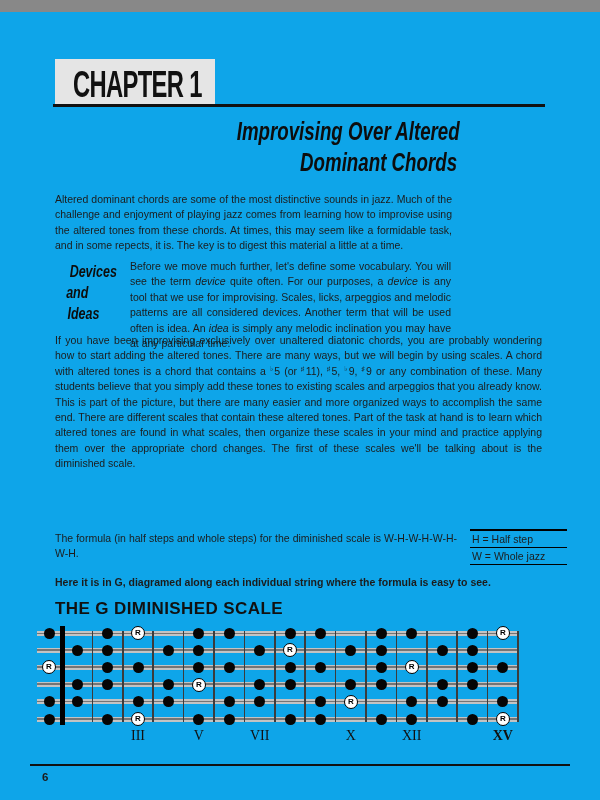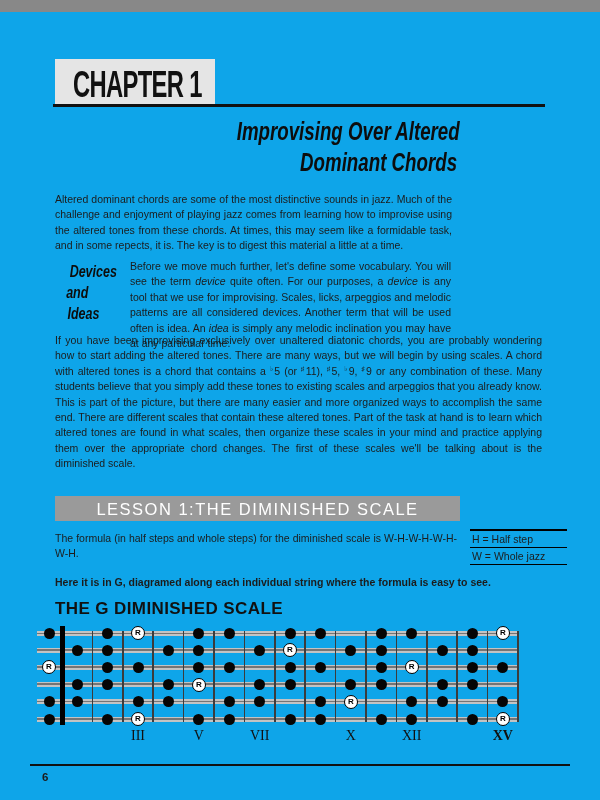--- a/index.html
+++ b/index.html
@@ -98,21 +98,20 @@
   <div class="abs" id="devices-label">
     <div><span class="lbl">Devices</span></div>
     <div><span class="lbl">and</span></div>
     <div><span class="lbl">Ideas</span></div>
   </div>
 
   <div class="abs body-text" id="devices-para"><span>Before we move much further, let's define some vocabulary.  You will see the term </span><span style="font-style: italic;">device</span><span> quite often.  For our purposes, a </span><span style="font-style: italic;">device</span><span> is any tool that we use for improvising.  Scales, licks, arpeggios and melodic patterns are all considered devices.  Another term that will be used often is idea.  An </span><span style="font-style: italic;">idea</span><span> is simply any melodic inclination you may have at any particular time.</span></div>
 
   <div class="abs body-text" id="para-2"><span>If you have been improvising exclusively over unaltered diatonic chords, you are probably wondering how to start adding the altered tones.  There are many ways, but we will begin by using scales.  A chord with altered tones is a chord that contains a </span><span style="vertical-align: super; font-size: 0.65em; line-height: 0;">♭</span><span>5 (or </span><span style="vertical-align: super; font-size: 0.65em; line-height: 0;">♯</span><span>11), </span><span style="vertical-align: super; font-size: 0.65em; line-height: 0;">♯</span><span>5, </span><span style="vertical-align: super; font-size: 0.65em; line-height: 0;">♭</span><span>9, </span><span style="vertical-align: super; font-size: 0.65em; line-height: 0;">♯</span><span>9 or any combination of these.  Many students believe that you simply add these tones to existing scales and arpeggios that you already know.  This is part of the picture, but there are many easier and more organized ways to accomplish the same end.  There are different scales that contain these altered tones.  Part of the task at hand is to learn which altered tones are found in what scales, then organize these scales in your mind and practice applying them over the appropriate chord changes.  The first of these scales we'll be talking about is the diminished scale.</span></div>
 
-  <div class="abs" id="lesson-bar">LESSON 1:THE DIMINISHED SCALE</div>
 
   <div class="abs body-text" id="formula-para">The formula (in half steps and whole steps) for the diminished scale is  W-H-W-H-W-H-W-H.</div>
 
   <div class="abs" id="note-box">
     <div class="note-row">H = Half step</div>
     <div class="note-row">W = Whole jazz</div>
   </div>
 
   <div class="abs body-text" id="here-line">Here it is in G, diagramed along each individual string where the formula is easy to see.</div>
 

